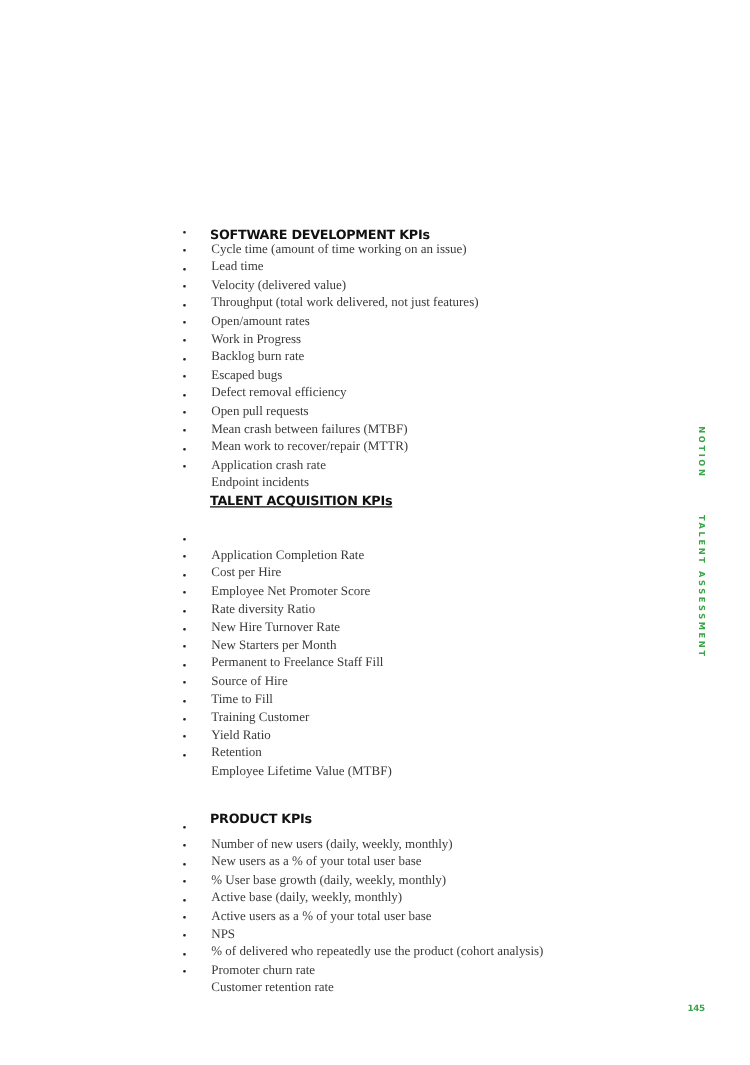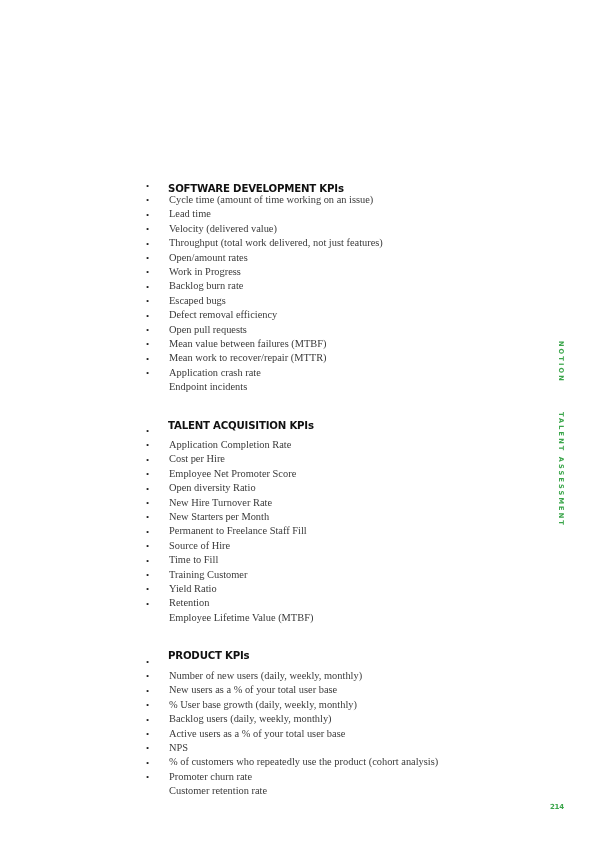--- a/index.html
+++ b/index.html
@@ -125,53 +125,53 @@
     <li class="kpi-item">
         <span class="bullet">•</span>
         <span class="kpi-text">Defect removal efficiency</span>
       </li>
     <li class="kpi-item">
         <span class="bullet">•</span>
         <span class="kpi-text">Open pull requests</span>
       </li>
     <li class="kpi-item">
         <span class="bullet">•</span>
-        <span class="kpi-text">Mean value between failures (MTBF)</span>
+        <span class="kpi-text">Mean crash between failures (MTBF)</span>
       </li>
     <li class="kpi-item">
         <span class="bullet">•</span>
         <span class="kpi-text">Mean work to recover/repair (MTTR)</span>
       </li>
     <li class="kpi-item">
         <span class="bullet">•</span>
         <span class="kpi-text">Application crash rate</span>
       </li>
     <li class="kpi-item">
         <span class="bullet">•</span>
         <span class="kpi-text">Endpoint incidents</span>
       </li>
   </ul>
 
-  <h2 class="section-heading" style="top:420px;">TALENT ACQUISITION KPIs</h2>
+  <h2 class="section-heading" style="top:396px;text-decoration:underline;">TALENT ACQUISITION KPIs</h2>
   <ul class="kpi-list" style="top:424px;">
     <li class="kpi-item">
         <span class="bullet">•</span>
         <span class="kpi-text">Application Completion Rate</span>
       </li>
     <li class="kpi-item">
         <span class="bullet">•</span>
         <span class="kpi-text">Cost per Hire</span>
       </li>
     <li class="kpi-item">
         <span class="bullet">•</span>
         <span class="kpi-text">Employee Net Promoter Score</span>
       </li>
     <li class="kpi-item">
         <span class="bullet">•</span>
-        <span class="kpi-text">Open diversity Ratio</span>
+        <span class="kpi-text">Rate diversity Ratio</span>
       </li>
     <li class="kpi-item">
         <span class="bullet">•</span>
         <span class="kpi-text">New Hire Turnover Rate</span>
       </li>
     <li class="kpi-item">
         <span class="bullet">•</span>
         <span class="kpi-text">New Starters per Month</span>
       </li>
     <li class="kpi-item">
@@ -213,41 +213,41 @@
     <li class="kpi-item">
         <span class="bullet">•</span>
         <span class="kpi-text">New users as a % of your total user base</span>
       </li>
     <li class="kpi-item">
         <span class="bullet">•</span>
         <span class="kpi-text">% User base growth (daily, weekly, monthly)</span>
       </li>
     <li class="kpi-item">
         <span class="bullet">•</span>
-        <span class="kpi-text">Backlog users (daily, weekly, monthly)</span>
+        <span class="kpi-text">Active base (daily, weekly, monthly)</span>
       </li>
     <li class="kpi-item">
         <span class="bullet">•</span>
         <span class="kpi-text">Active users as a % of your total user base</span>
       </li>
     <li class="kpi-item">
         <span class="bullet">•</span>
         <span class="kpi-text">NPS</span>
       </li>
     <li class="kpi-item">
         <span class="bullet">•</span>
-        <span class="kpi-text">% of customers who repeatedly use the product (cohort analysis)</span>
+        <span class="kpi-text">% of delivered who repeatedly use the product (cohort analysis)</span>
       </li>
     <li class="kpi-item">
         <span class="bullet">•</span>
         <span class="kpi-text">Promoter churn rate</span>
       </li>
     <li class="kpi-item">
         <span class="bullet">•</span>
         <span class="kpi-text">Customer retention rate</span>
       </li>
   </ul>
 
   <div class="side-label" style="left:557px; top:341px;">NOTION</div>
   <div class="side-label" style="left:557px; top:412px;">TALENT ASSESSMENT</div>
 
-  <div class="page-number">214</div>
+  <div class="page-number">145</div>
 </div>
 
 </body></html>

